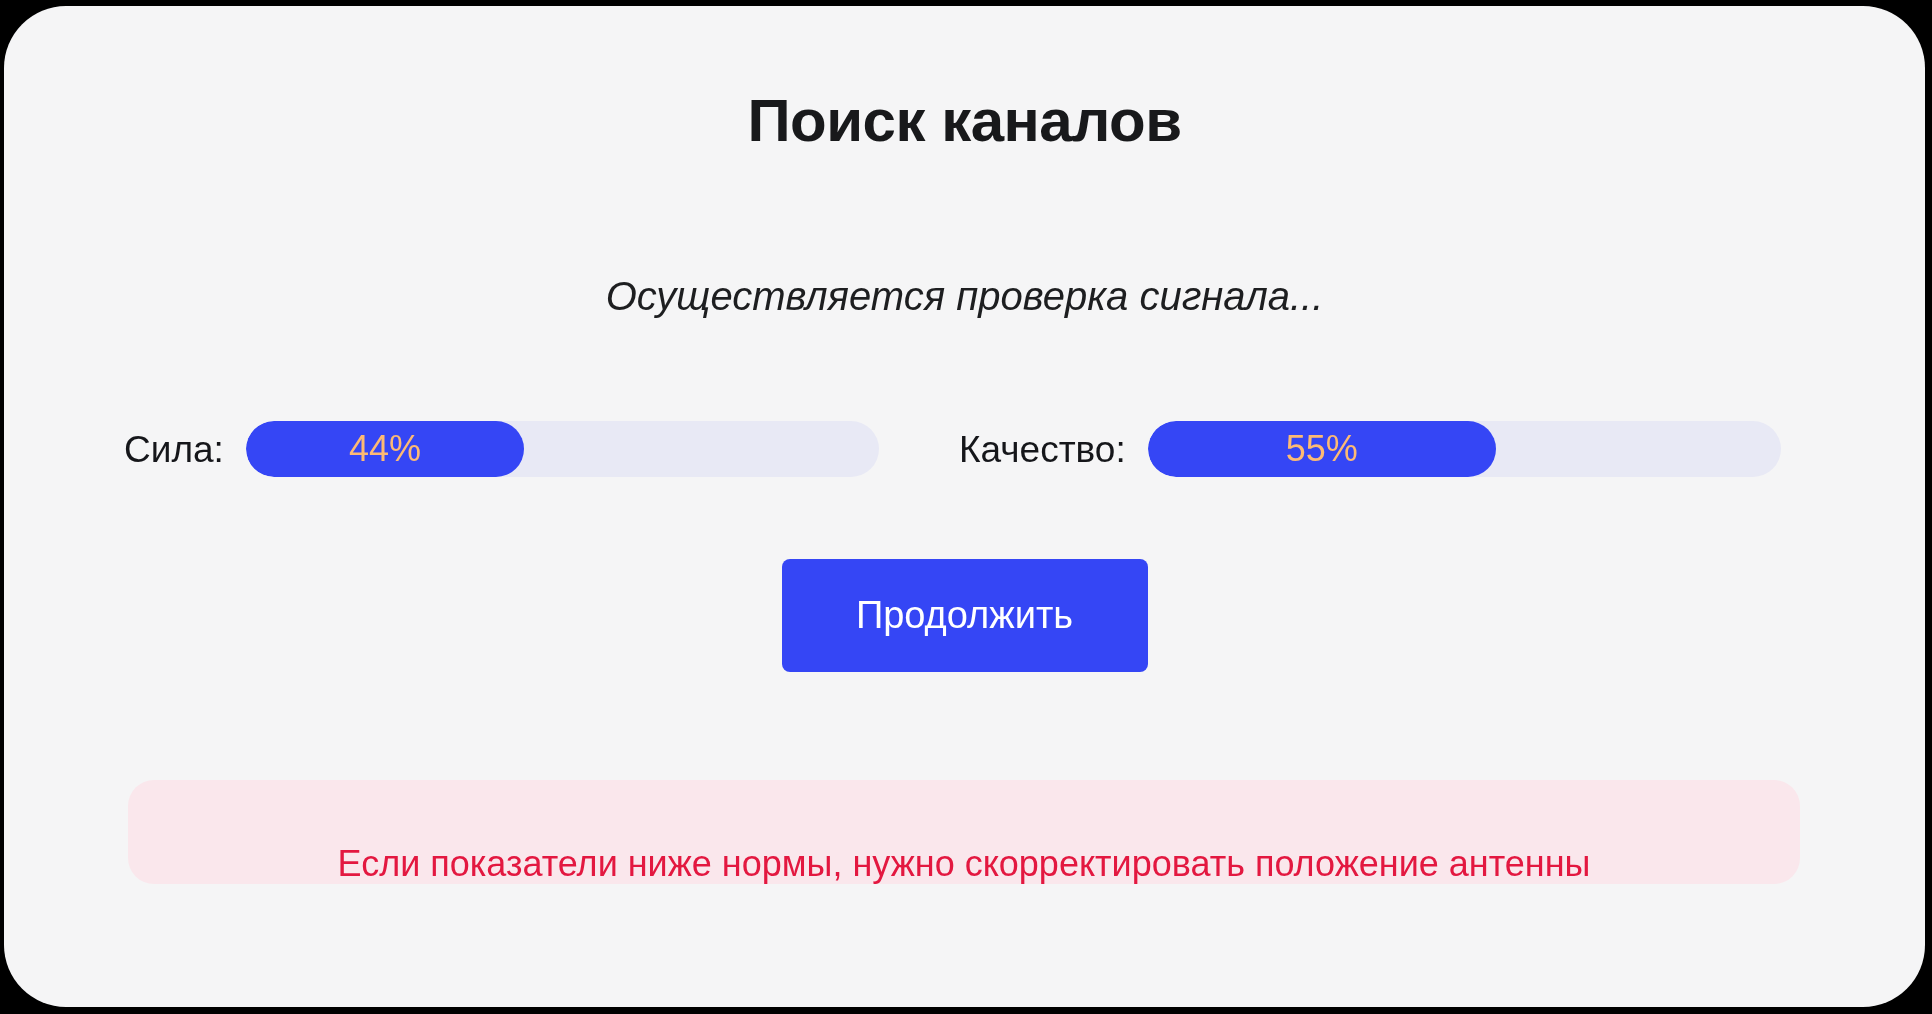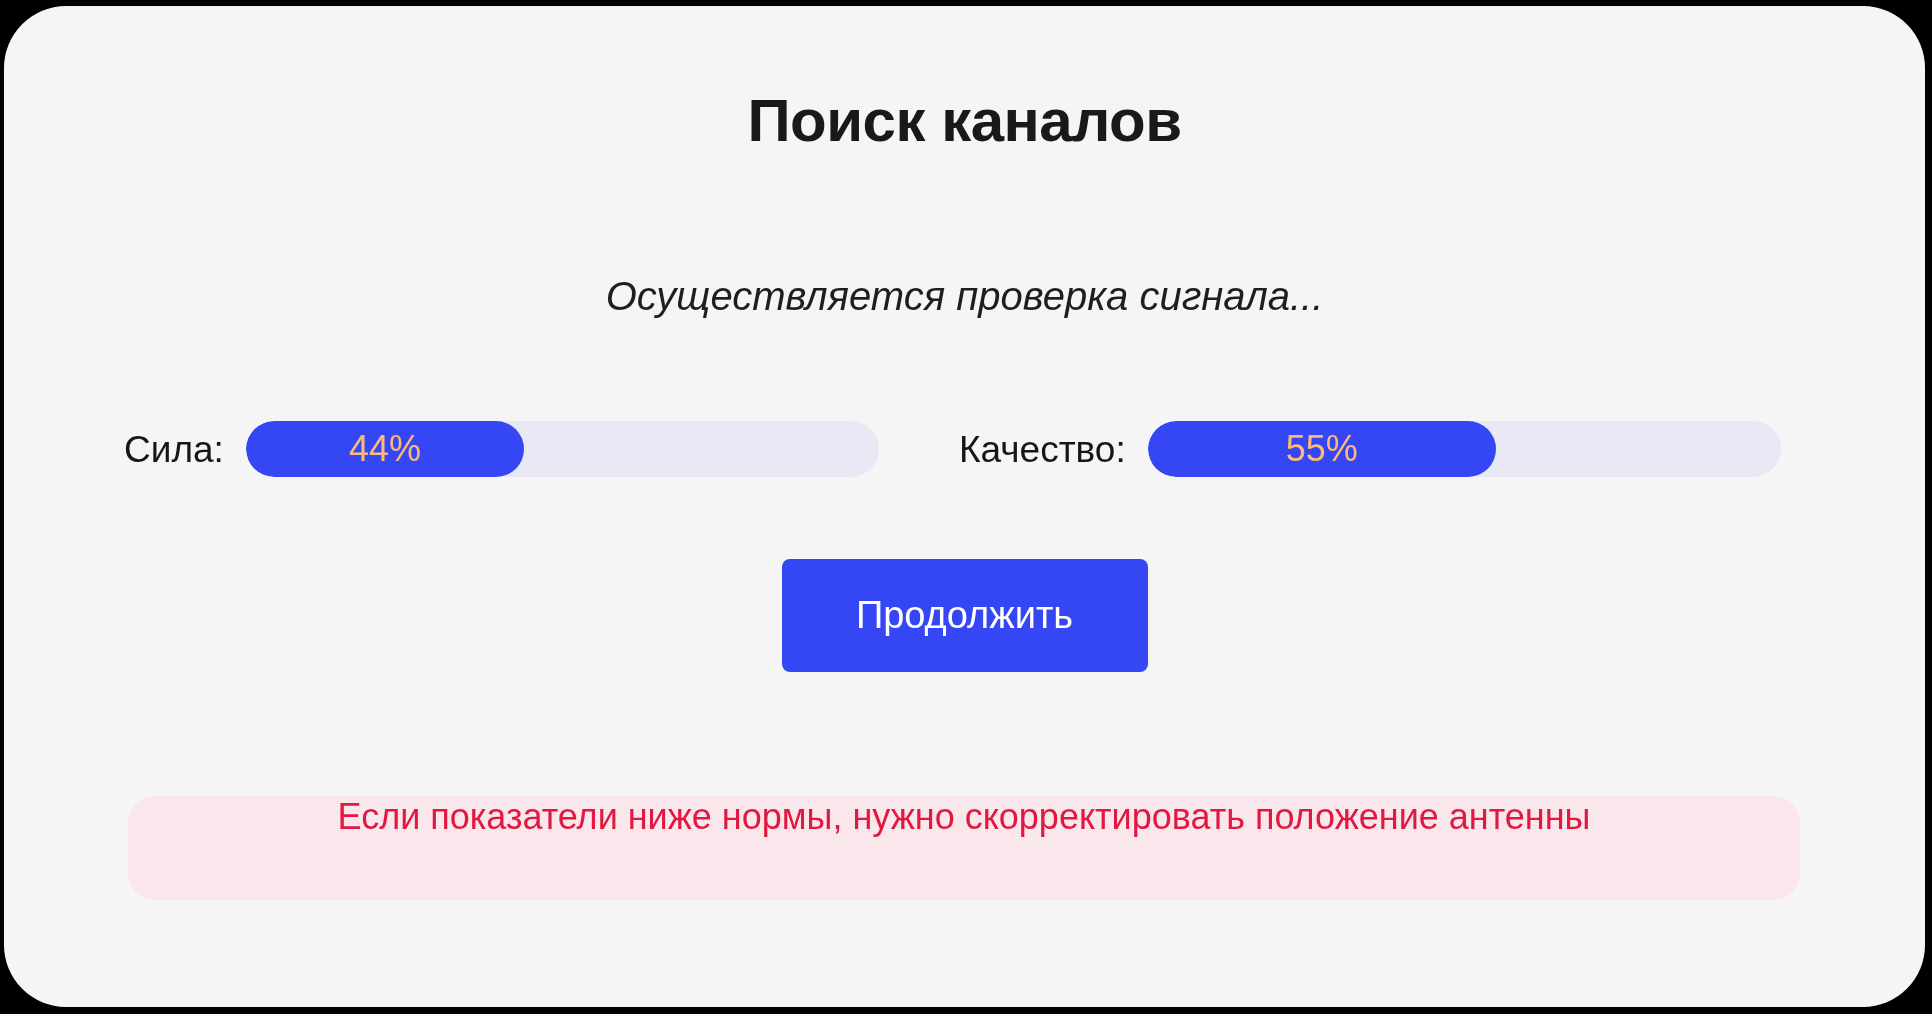--- a/index.html
+++ b/index.html
@@ -141,24 +141,23 @@
   
   .warning-banner {
     position: absolute;
     left: 124px;
     top: 774px;
     width: 1672px;
     height: 104px;
     background: #fae7ec;
     border-radius: 26px;
     display: flex;
-    align-items: flex-start;
+    align-items: flex-end;
     justify-content: center;
     box-sizing: border-box;
-    margin-top: 16px;
   }
   .warning-text {
     font-size: 36px;
     font-weight: 400;
     color: #e31840;
     text-align: center;
     line-height: 1.15;
     white-space: nowrap;
   }
 </style>

